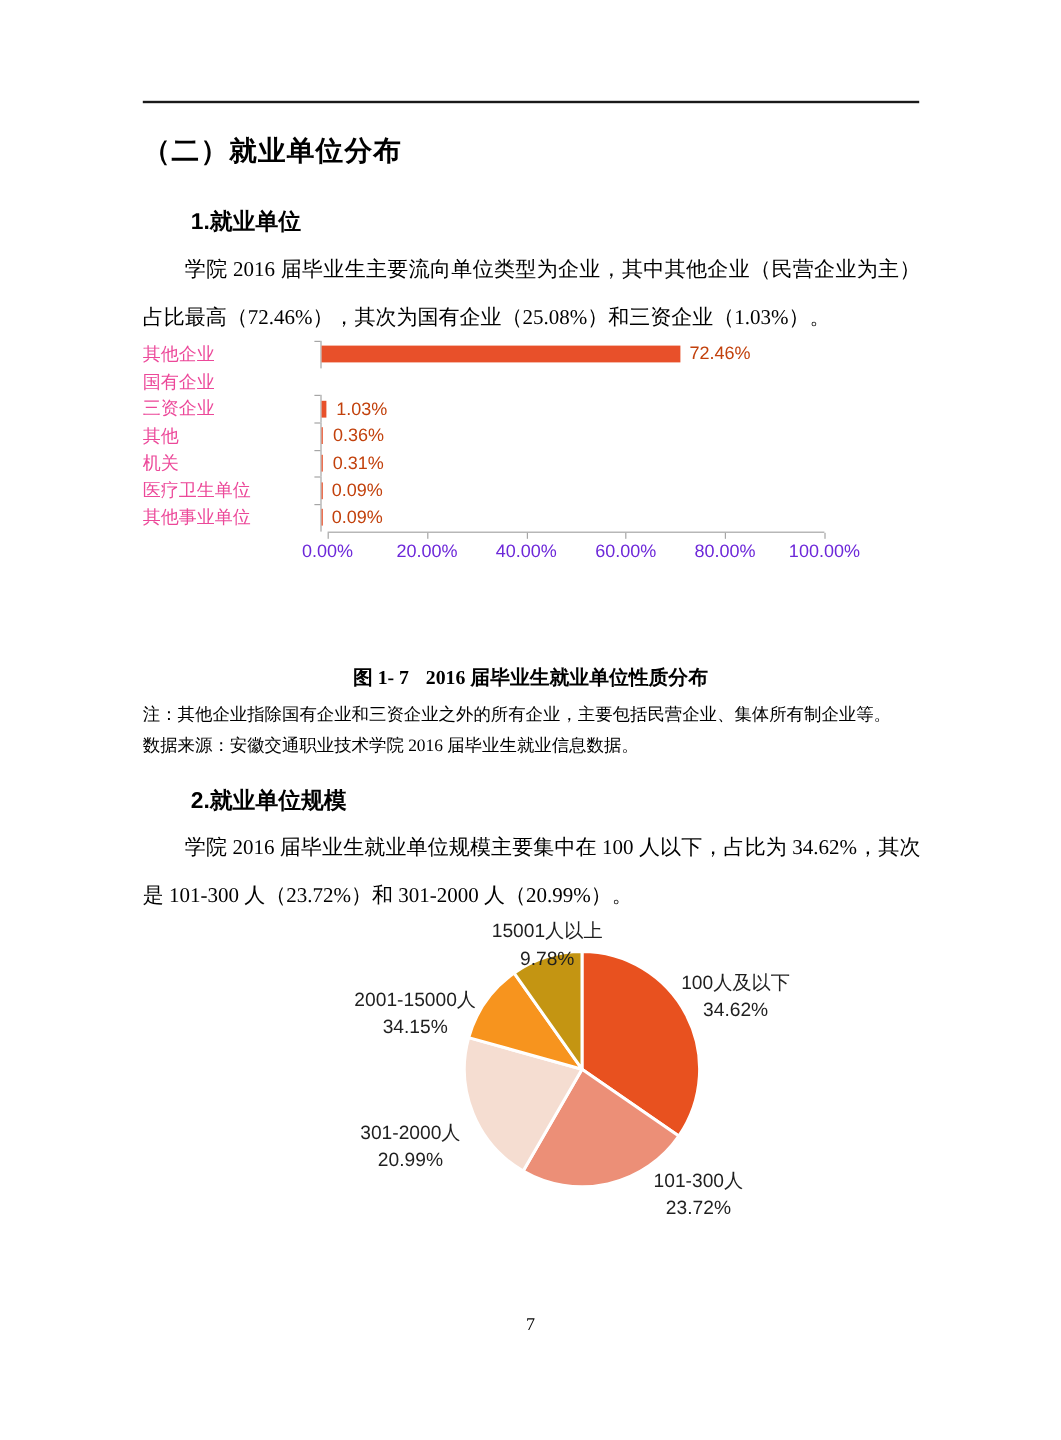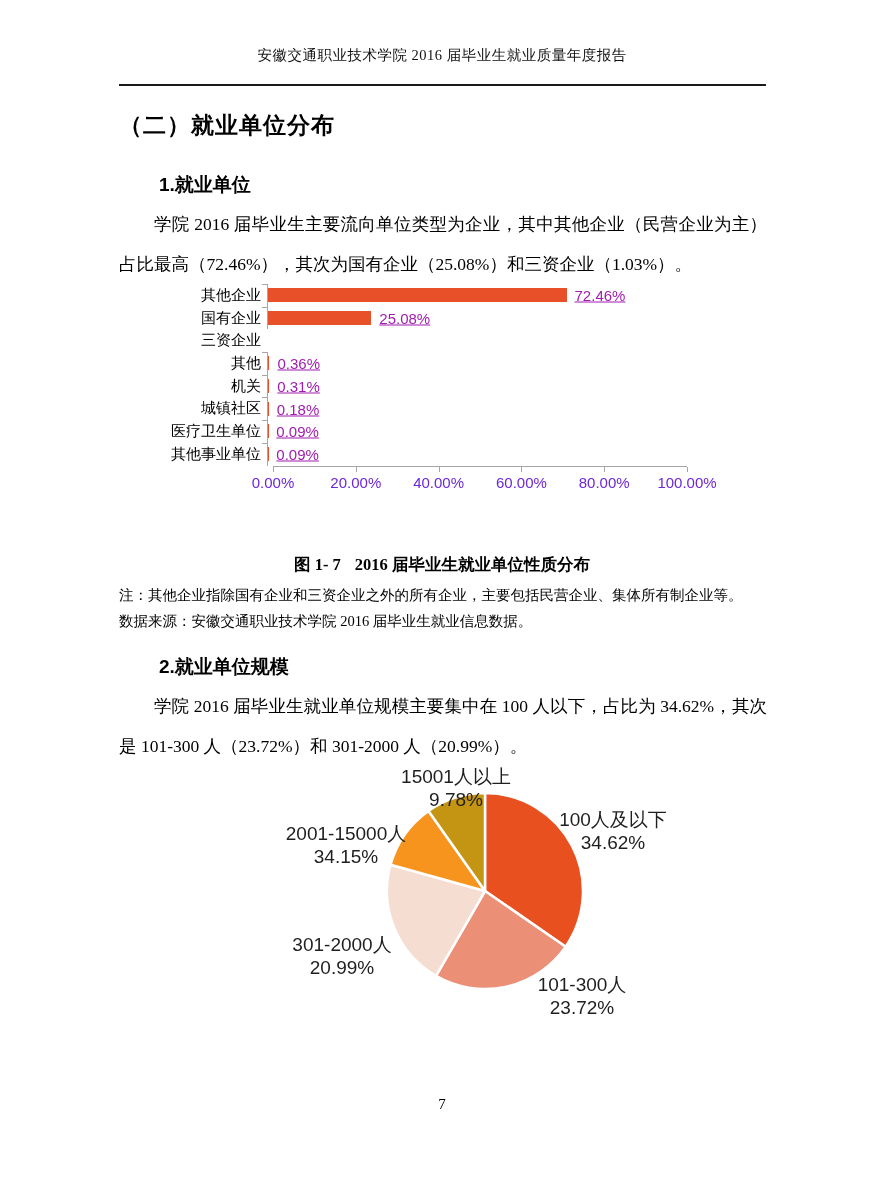--- a/index.html
+++ b/index.html
@@ -32,101 +32,92 @@
   .fig-caption .fig-title { margin-left:14px;margin-top:35px; }
   .note { position:absolute; left:119px; font-size:14.5px; color:#000; }
   .note1 { top:586px; }
   .source1 { top:612px; }
   .source2 { top:1064px; }
   .page-number { position:absolute; top:1096px; left:0; width:100%; text-align:center; font-size:15px; }
   
   .barchart { position:absolute; top:284px; left:119px; width:700px;
     font-family:"Liberation Sans", sans-serif; color:#383838; }
   .bar-row { display:flex; align-items:center; height:22.7px; }
-  .bar-cat { width:148px; padding-right:6px; text-align:right; font-size:15px;
-    white-space:nowrap; color:#000000; }
+  .bar-cat { width:148px; padding-right:6px; text-align:left; font-size:15px;
+    white-space:nowrap; color:#ec4899; }
   .bar-track { position:relative; width:413px; height:100%;
     border-left:1px solid #A6A6A6; display:flex; align-items:center; }
   .bar-fill { height:14px; }
   .bar-val { position:absolute; top:50%; transform:translateY(-50%);
-    font-size:15px; color:#a21caf; white-space:nowrap;text-decoration:underline; }
+    font-size:15px; color:#c2410c; white-space:nowrap; }
   .ytick { position:absolute; left:-6px; top:0; width:5px; height:1px; background:#A6A6A6; }
   .bar-x-axis { position:relative; margin-left:154px; width:414px; height:6px;
     border-top:1px solid #A6A6A6; }
   .xtick { position:absolute; top:0; width:1px; height:5px; background:#A6A6A6; }
   .bar-x-labels { position:relative; margin-left:154px; width:414px; height:22px; margin-top:2px; }
   .xlab { position:absolute; top:0; transform:translateX(-50%); font-size:15px;
     color:#6d28d9; white-space:nowrap; }
   
   .pie-svg { position:absolute; top:780px; left:374px; width:222px; height:222px; }
   .pie-lab { position:absolute; transform:translate(-50%,-50%); text-align:center;
-    font-family:"Liberation Sans", sans-serif; font-size:19px; line-height:23px;
+    font-family:"Liberation Sans", sans-serif; font-size:16px; line-height:23px;
     color:#1f1f1f; white-space:nowrap; }
   .pie-lab-0 { left:613px; top:831px; }
   .pie-lab-1 { left:582px; top:996px; }
   .pie-lab-2 { left:342px; top:956px; }
   .pie-lab-3 { left:346px; top:845px; }
   .pie-lab-4 { left:456px; top:788px; }
 </style>
 </head>
 <body>
 
 <div class="page">
 
-  <div class="doc-header">安徽交通职业技术学院 2016 届毕业生就业质量年度报告</div>
   <div class="header-rule"></div>
 
   <h1 class="main-title">（二）就业单位分布</h1>
 
   <h2 class="sub-title sub1-title">1.就业单位</h2>
   <p class="para para1">学院 2016 届毕业生主要流向单位类型为企业，其中其他企业（民营企业为主）占比最高（72.46%），其次为国有企业（25.08%）和三资企业（1.03%）。</p>
 
   <div class="barchart">
     <div>
         <div class="bar-row">
           <div class="bar-cat">其他企业</div>
           <div class="bar-track">
             <i class="ytick"></i>
             <div class="bar-fill" style="width: 72.46%; background: rgb(232, 80, 42);"></div>
             <span class="bar-val" style="left: calc(72.46% + 8px);">72.46%</span>
           </div>
         </div>
         <div class="bar-row">
           <div class="bar-cat">国有企业</div>
-          <div class="bar-track">
-            <i class="ytick"></i>
-            <div class="bar-fill" style="width: 25.08%; background: rgb(232, 80, 42);"></div>
-            <span class="bar-val" style="left: calc(25.08% + 8px);">25.08%</span>
-          </div>
         </div>
         <div class="bar-row">
           <div class="bar-cat">三资企业</div>
+          <div class="bar-track">
+            <i class="ytick"></i>
+            <div class="bar-fill" style="width: 1.03%; background: rgb(232, 80, 42);"></div>
+            <span class="bar-val" style="left: calc(1.03% + 8px);">1.03%</span>
+          </div>
         </div>
         <div class="bar-row">
           <div class="bar-cat">其他</div>
           <div class="bar-track">
             <i class="ytick"></i>
             <div class="bar-fill" style="width: 0.36%; background: rgb(232, 80, 42);"></div>
             <span class="bar-val" style="left: calc(0.36% + 8px);">0.36%</span>
           </div>
         </div>
         <div class="bar-row">
           <div class="bar-cat">机关</div>
           <div class="bar-track">
             <i class="ytick"></i>
             <div class="bar-fill" style="width: 0.31%; background: rgb(232, 80, 42);"></div>
             <span class="bar-val" style="left: calc(0.31% + 8px);">0.31%</span>
-          </div>
-        </div>
-        <div class="bar-row">
-          <div class="bar-cat">城镇社区</div>
-          <div class="bar-track">
-            <i class="ytick"></i>
-            <div class="bar-fill" style="width: 0.18%; background: rgb(232, 80, 42);"></div>
-            <span class="bar-val" style="left: calc(0.18% + 8px);">0.18%</span>
           </div>
         </div>
         <div class="bar-row">
           <div class="bar-cat">医疗卫生单位</div>
           <div class="bar-track">
             <i class="ytick"></i>
             <div class="bar-fill" style="width: 0.09%; background: rgb(232, 80, 42);"></div>
             <span class="bar-val" style="left: calc(0.09% + 8px);">0.09%</span>
           </div>
         </div>

